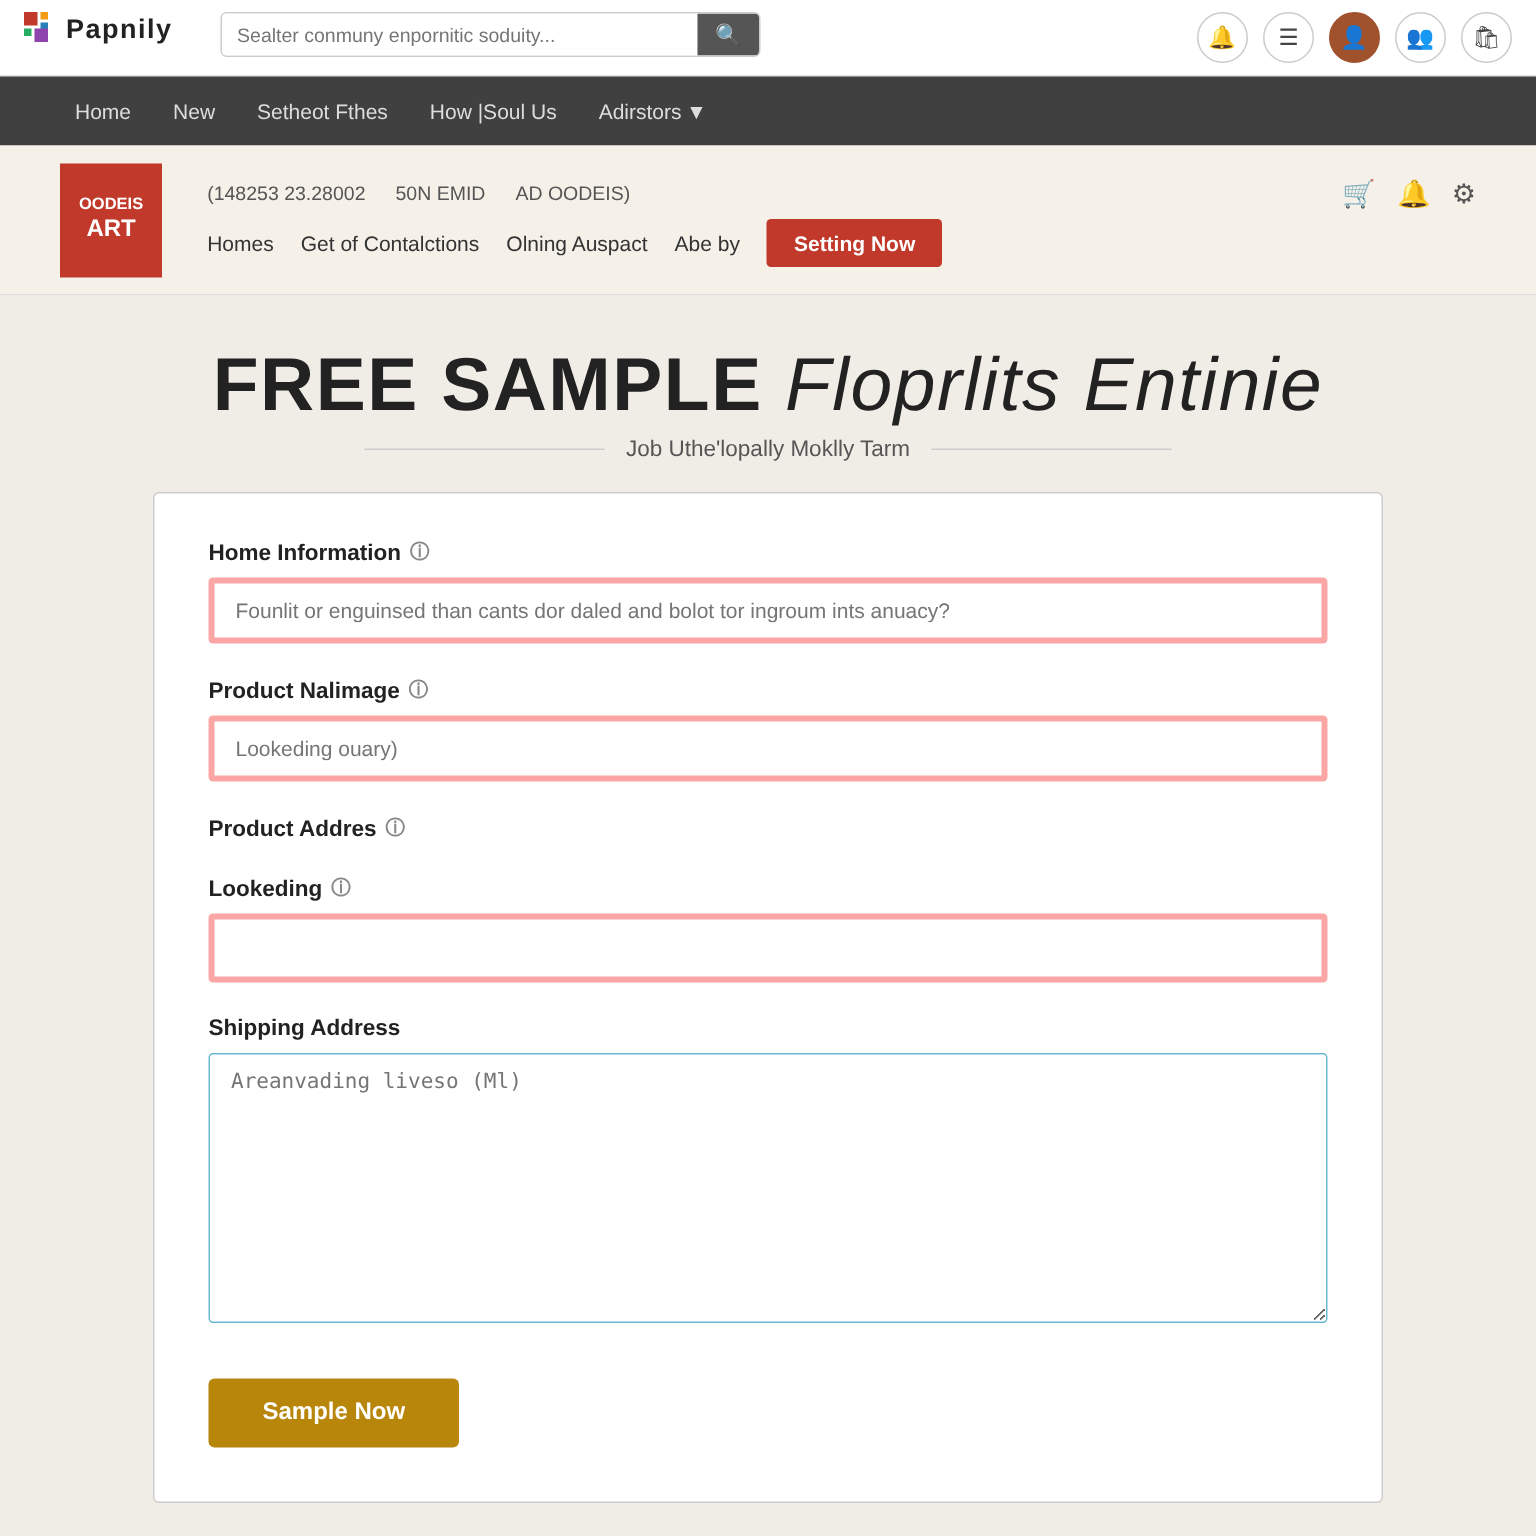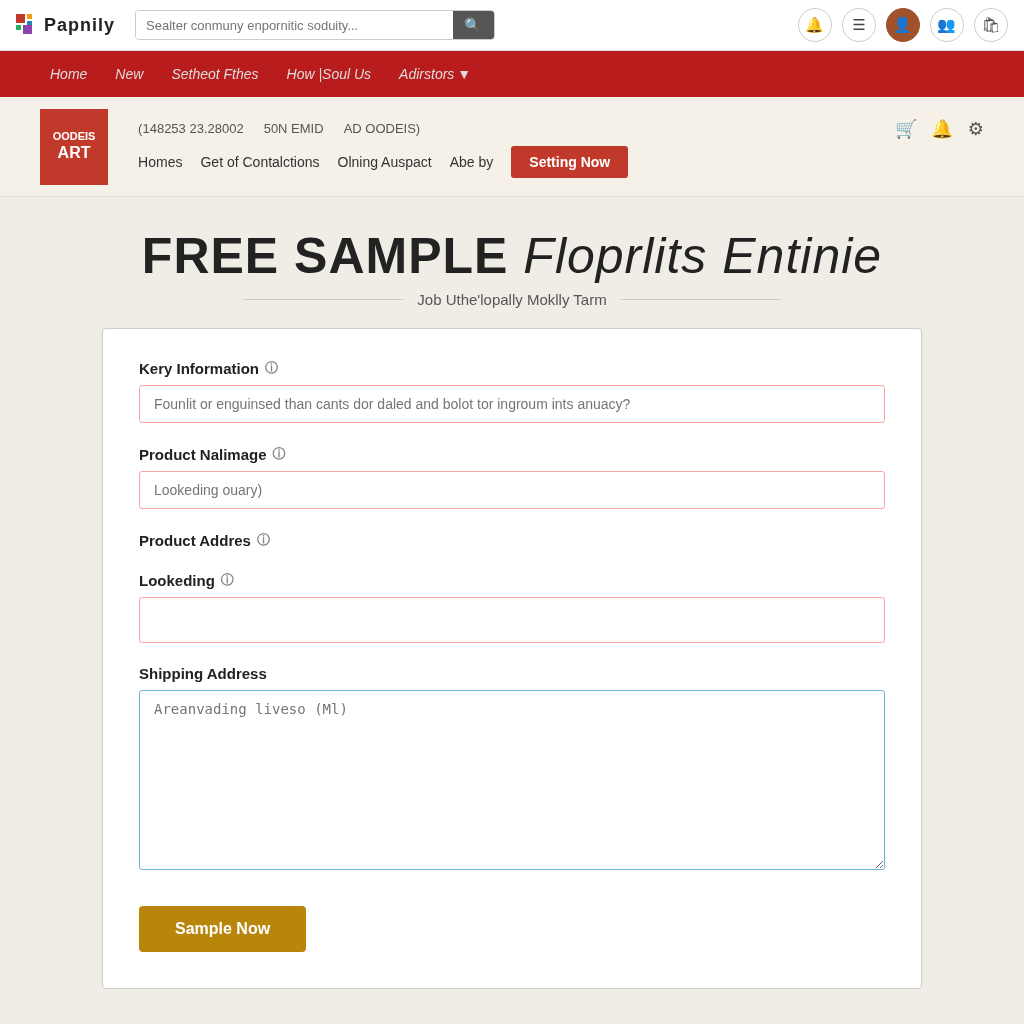--- a/index.html
+++ b/index.html
@@ -2,24 +2,24 @@
 <html><head>
   <meta charset="utf-8">
   <style>
     * { box-sizing: border-box; margin: 0; padding: 0; }
     body { font-family: Arial, sans-serif; background: #f0ede6; width: 1024px; min-height: 1024px; overflow-x: hidden; }
 
     
     .top-bar {
       background: #fff;
       display: flex;
-      align-items: center;
+      align-items: flex-start;
       padding: 8px 16px;
       border-bottom: 1px solid #e0e0e0;
-      gap: 0;
+      gap: 12px;
     }
     .logo-area {
       display: flex;
       align-items: center;
       gap: 6px;
       margin-right: 20px;
     }
     .logo-icon {
       display: flex;
       gap: 2px;
@@ -71,27 +71,26 @@
       color: #444;
     }
     .top-icon-btn.brown {
       background: #a0522d;
       color: #fff;
       border-color: #a0522d;
     }
 
     
     .main-nav {
-      background: #b91c1c;
+      background: #404040;
       display: flex;
       align-items: center;
       padding: 0 40px;
       height: 46px;
       gap: 8px;
-      font-style: italic;
     }
     .main-nav a {
       color: #ddd;
       text-decoration: none;
       font-size: 14px;
       padding: 4px 10px;
     }
     .main-nav .dropdown {
       display: flex; align-items: flex-start; gap: 3px;
     }
@@ -202,21 +201,21 @@
       margin-bottom: 8px;
     }
     .info-icon {
       font-size: 13px;
       color: #888;
       cursor: pointer;
     }
     .form-input {
       width: 100%;
       padding: 10px 14px;
-      border: 1px solid #fca5a5;
+      border: 4px solid #fca5a5;
       border-radius: 3px;
       font-size: 14px;
       color: #555;
       outline: none;
     }
     .form-textarea {
       width: 100%;
       padding: 10px 14px;
       border: 1px solid #6bb8d4;
       border-radius: 3px;
@@ -336,21 +335,21 @@
     <div class="line"></div>
     <span class="sep-text">Job Uthe'lopally Moklly Tarm</span>
     <div class="line"></div>
   </div>
 
   <div class="form-card">
 
     
     <div class="form-group">
       <div class="form-label">
-        <span>Kery Information</span>
+        <span>Home Information</span>
         <span class="info-icon">ⓘ</span>
       </div>
       <input class="form-input" type="text" placeholder="Founlit or enguinsed than cants dor daled and bolot tor ingroum ints anuacy?" style="">
     </div>
 
     
     <div class="form-group">
       <div class="form-label">
         <span>Product Nalimage</span>
         <span class="info-icon">ⓘ</span>

